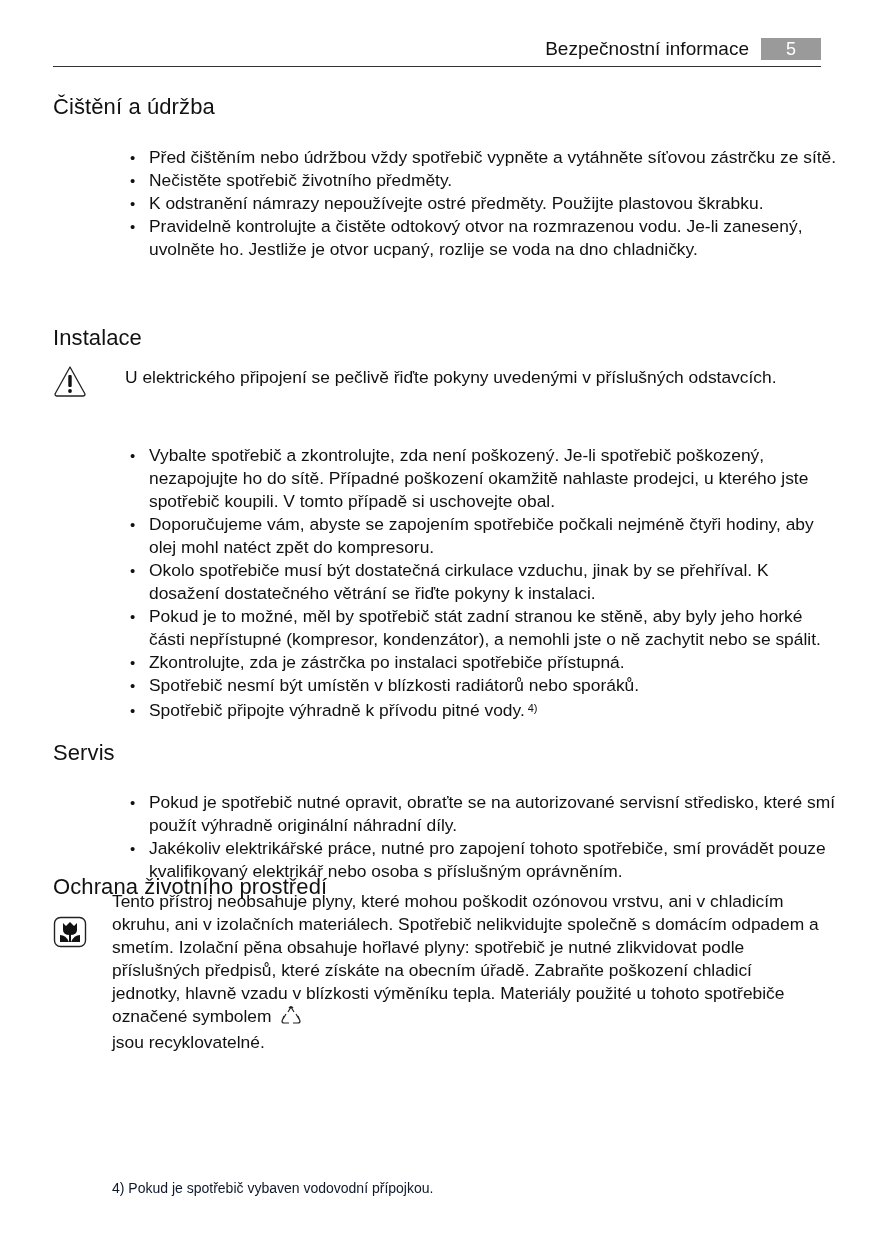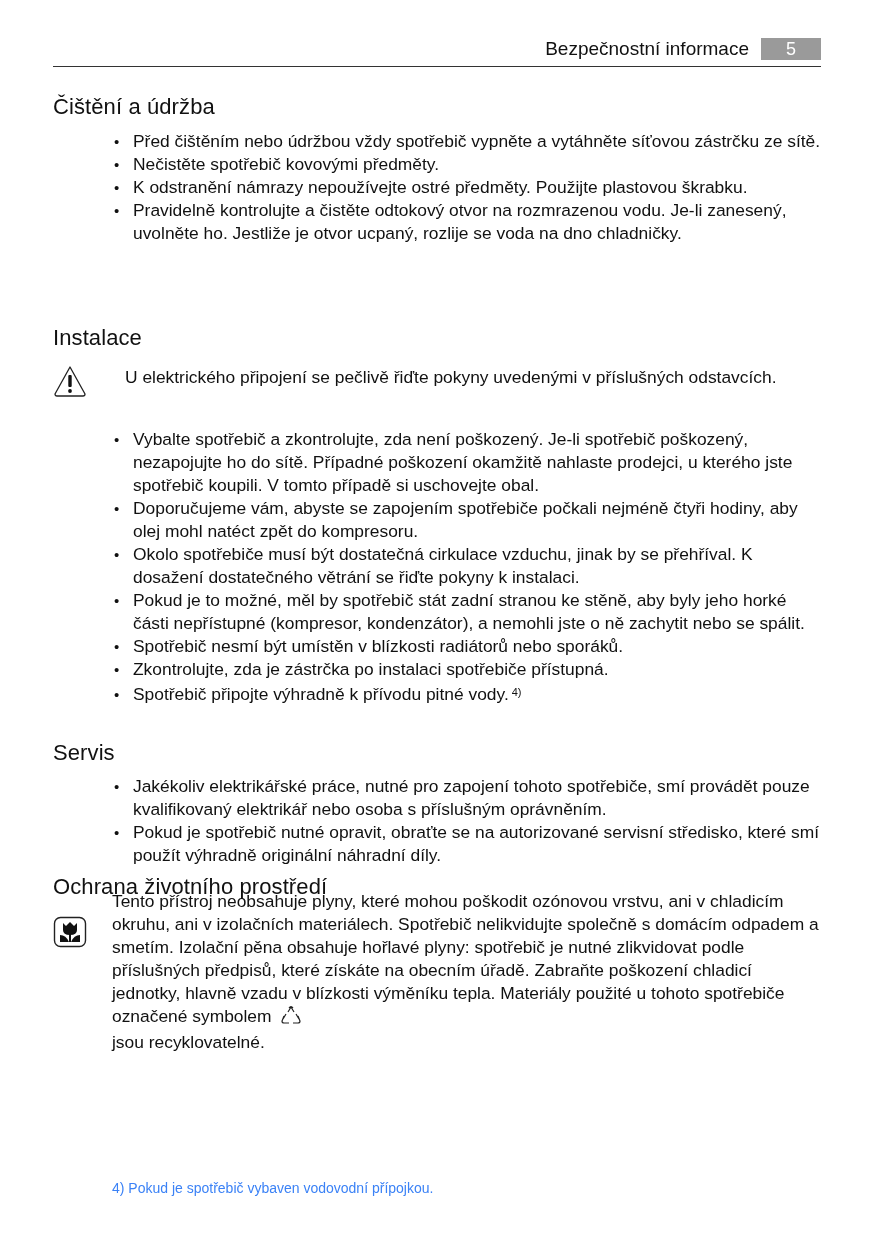--- a/index.html
+++ b/index.html
@@ -4,69 +4,69 @@
 <style>
   html, body { margin: 0; padding: 0; background: #ffffff; }
   body { width: 875px; height: 1240px; position: relative; overflow: hidden;
          font-family: "Liberation Sans", sans-serif; color: #111; }
   .header { position: absolute; left: 53px; top: 36px; width: 768px; height: 30px;
             border-bottom: 1.5px solid #333; }
   .header-title { position: absolute; right: 72px; top: 2px; font-size: 19px; color: #111; }
   .page-num { position: absolute; right: 0; top: 2px; width: 60px; height: 22px; background: #9a9a9a;
               color: #fff; font-size: 18px; text-align: center; line-height: 22px; }
   h2 { position: absolute; left: 53px; margin: 0; font-size: 22px; font-weight: normal; color: #111; letter-spacing: 0.1px; text-align: right; }
-  ul.bullets { position: absolute; left: 112px; width: 710px; margin: 0; padding: 0; list-style: none;
+  ul.bullets { position: absolute; left: 112px; width: 710px; margin: 16px; padding: 0; list-style: none;
                font-size: 17.4px; line-height: 23px; }
   ul.bullets li { position: relative; padding-left: 21px; }
   ul.bullets li::before { content: "•"; position: absolute; left: 2px; top: 0; font-size: 15px; }
   .para { position: absolute; left: 112px; width: 710px; font-size: 17.4px; line-height: 23px; }
   .icon { position: absolute; }
   sup { font-size: 11px; vertical-align: top; position: relative; top: -2px; margin-left: 3px; }
-  .footnote { position: absolute; left: 112px; top: 1180px; font-size: 14px; color: #3b82f6; }
+  .footnote { position: absolute; left: 112px; top: 1180px; font-size: 14px; color: #0f172a; }
   .recycle { display: inline-block; vertical-align: -3px; margin-left: 4px; }
 </style>
 </head>
 <body>
 
 <div class="header">
   <span class="header-title">Bezpečnostní informace</span>
   <span class="page-num">5</span>
 </div>
 
 <h2 style="top:94px;">Čištění a údržba</h2>
 <ul class="bullets" style="top:130px;">
   <li>Před čištěním nebo údržbou vždy spotřebič vypněte a vytáhněte síťovou zá­strčku ze sítě.</li>
-  <li>Nečistěte spotřebič kovovými předměty.</li>
+  <li>Nečistěte spotřebič životního předměty.</li>
   <li>K odstranění námrazy nepoužívejte ostré předměty. Použijte plastovou škrabku.</li>
   <li>Pravidelně kontrolujte a čistěte odtokový otvor na rozmrazenou vodu. Je-li zanesený, uvolněte ho. Jestliže je otvor ucpaný, rozlije se voda na dno chladničky.</li>
 </ul>
 
 <h2 style="top:325px;">Instalace</h2>
 <div class="icon" style="left:53px; top:365px;">
   <svg width="34" height="32" viewBox="0 0 34 32">
     <path d="M17 2 L32 29 Q32 31 30 31 L4 31 Q2 31 2 29 Z" fill="none" stroke="#222" stroke-width="1.3" stroke-linejoin="round"></path>
     <rect x="15.3" y="10" width="3.4" height="12" rx="1" fill="#111"></rect>
     <circle cx="17" cy="26" r="1.9" fill="#111"></circle>
   </svg>
 </div>
 <div class="para" style="top:366px;margin-left:13px;">U elektrického připojení se pečlivě řiďte pokyny uvedenými v příslušných od­stavcích.</div>
 <ul class="bullets" style="top:428px;">
   <li>Vybalte spotřebič a zkontrolujte, zda není poškozený. Je-li spotřebič poško­zený, nezapojujte ho do sítě. Případné poškození okamžitě nahlaste prodej­ci, u kterého jste spotřebič koupili. V tomto případě si uschovejte obal.</li>
   <li>Doporučujeme vám, abyste se zapojením spotřebiče počkali nejméně čtyři hodiny, aby olej mohl natéct zpět do kompresoru.</li>
   <li>Okolo spotřebiče musí být dostatečná cirkulace vzduchu, jinak by se přehříval. K dosažení dostatečného větrání se řiďte pokyny k instalaci.</li>
   <li>Pokud je to možné, měl by spotřebič stát zadní stranou ke stěně, aby byly jeho horké části nepřístupné (kompresor, kondenzátor), a nemohli jste o ně zachytit nebo se spálit.</li>
+  <li>Zkontrolujte, zda je zástrčka po instalaci spotřebiče přístupná.</li>
   <li>Spotřebič nesmí být umístěn v blízkosti radiátorů nebo sporáků.</li>
-  <li>Zkontrolujte, zda je zástrčka po instalaci spotřebiče přístupná.</li>
   <li style="margin-top:2px;"><span>Spotřebič připojte výhradně k přívodu pitné vody.</span><sup>4)</sup></li>
 </ul>
 
 <h2 style="top:740px;">Servis</h2>
 <ul class="bullets" style="top:775px;">
+  <li>Pokud je spotřebič nutné opravit, obraťte se na autorizované servisní středi­sko, které smí použít výhradně originální náhradní díly.</li>
   <li>Jakékoliv elektrikářské práce, nutné pro zapojení tohoto spotřebiče, smí pro­vádět pouze kvalifikovaný elektrikář nebo osoba s příslušným oprávněním.</li>
-  <li>Pokud je spotřebič nutné opravit, obraťte se na autorizované servisní středi­sko, které smí použít výhradně originální náhradní díly.</li>
 </ul>
 
 <h2 style="top:874px;">Ochrana životního prostředí</h2>
 <div class="icon" style="left:53px; top:916px;">
   <svg width="34" height="32" viewBox="0 0 34 32">
     <rect x="1.5" y="1.5" width="31" height="29" rx="6" fill="none" stroke="#222" stroke-width="1.4"></rect>
     <path d="M10 7 L13 10 L17 6 L21 10 L24 7 L24 14 Q24 19 17 19 Q10 19 10 14 Z" fill="#111"></path>
     <rect x="16" y="18" width="2" height="8" fill="#111"></rect>
     <path d="M7 19 Q13 19 16 26 L7 26 Z" fill="#111"></path>
     <path d="M27 19 Q21 19 18 26 L27 26 Z" fill="#111"></path>

